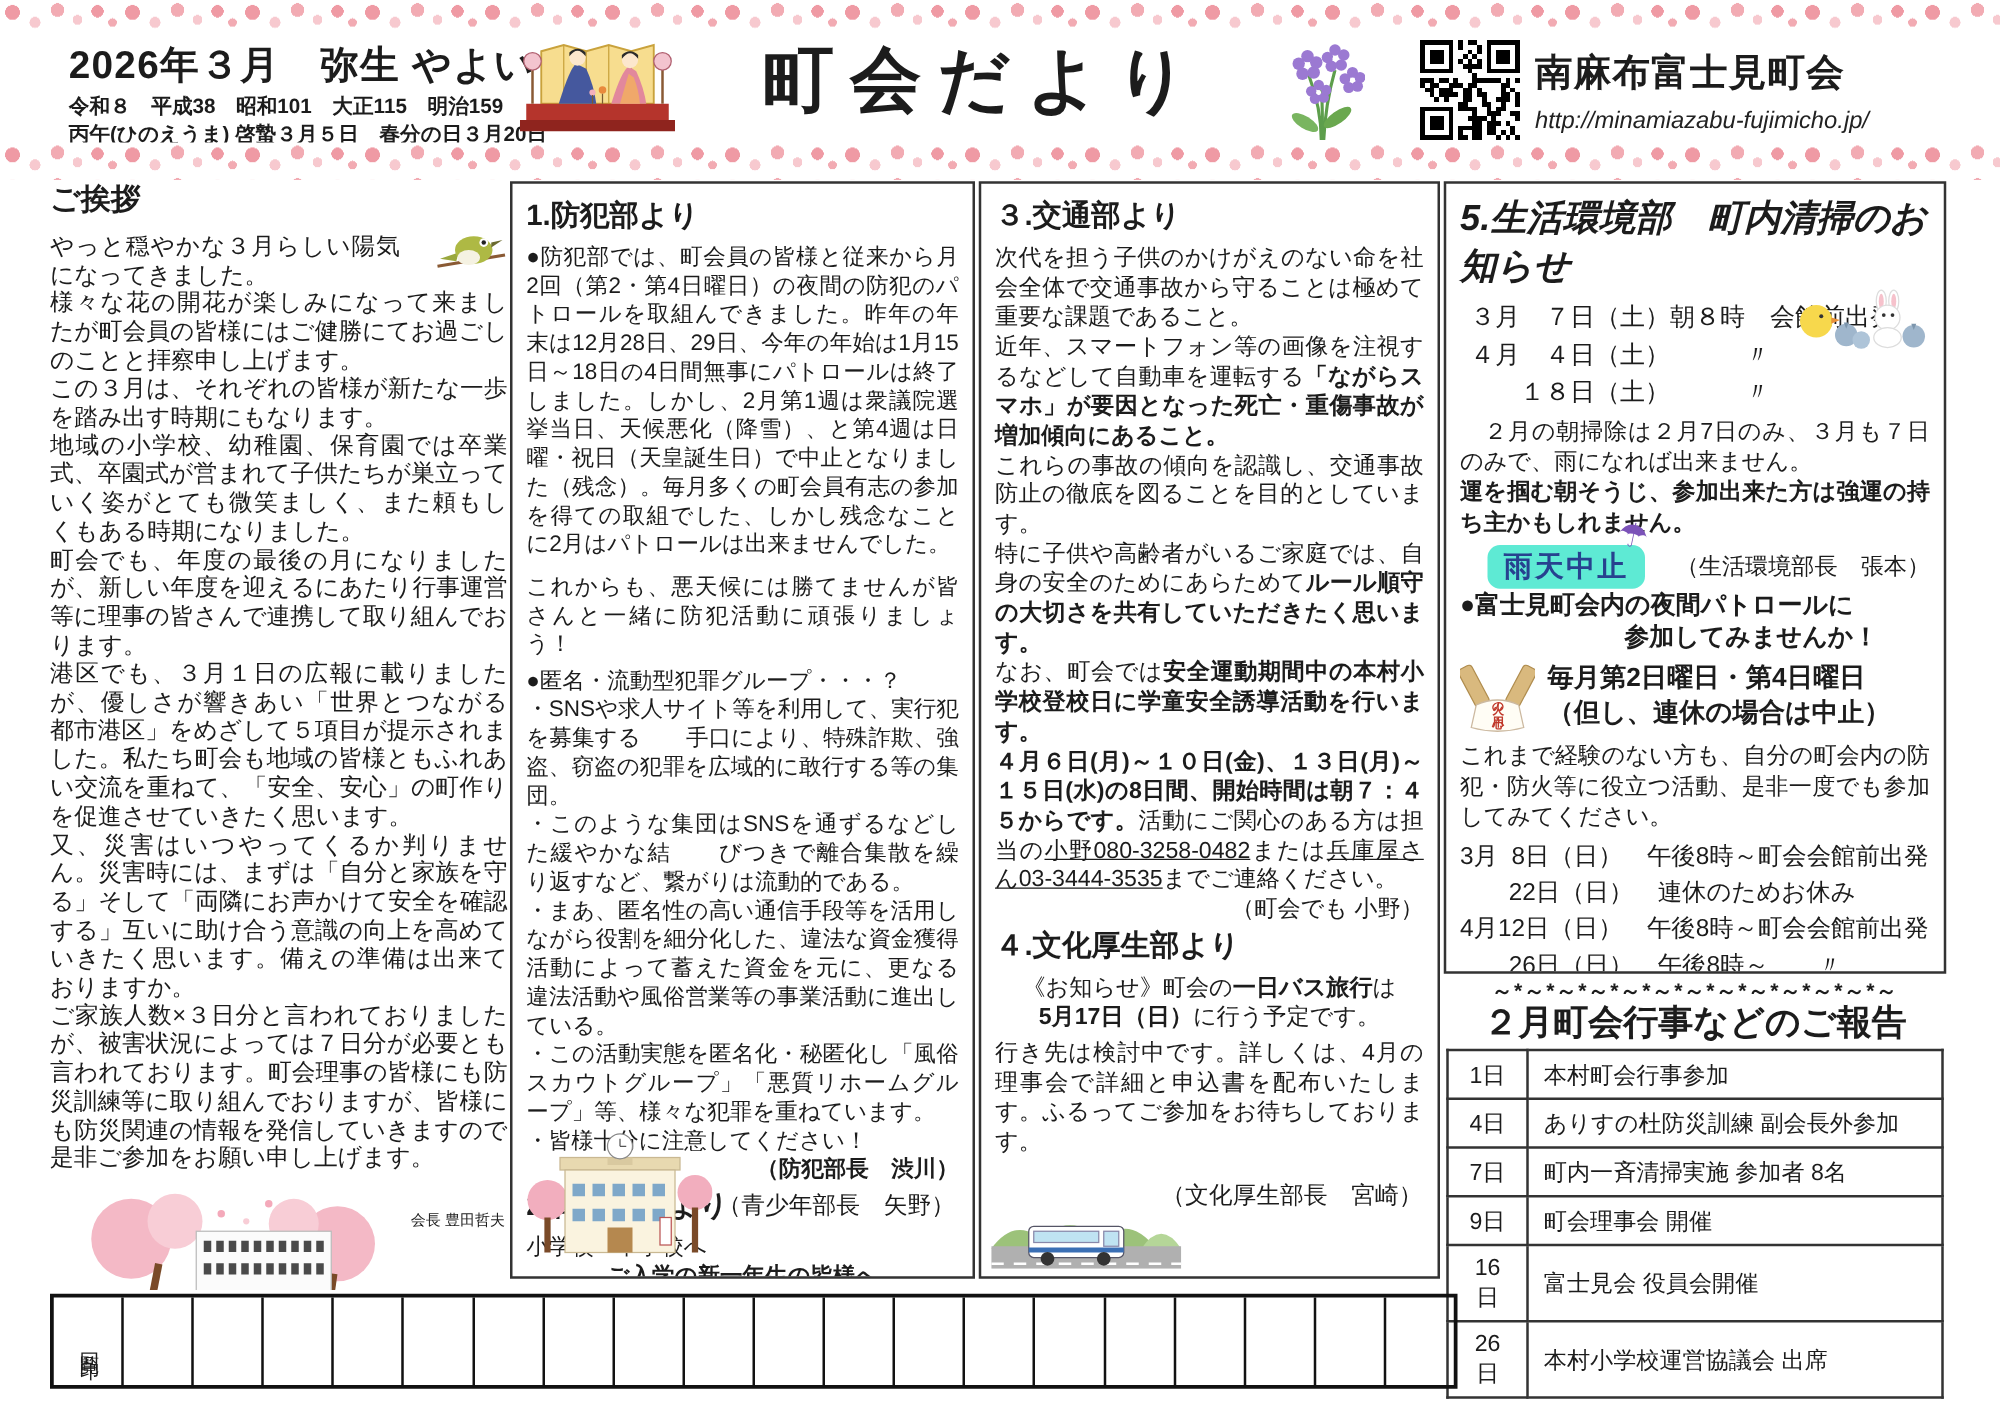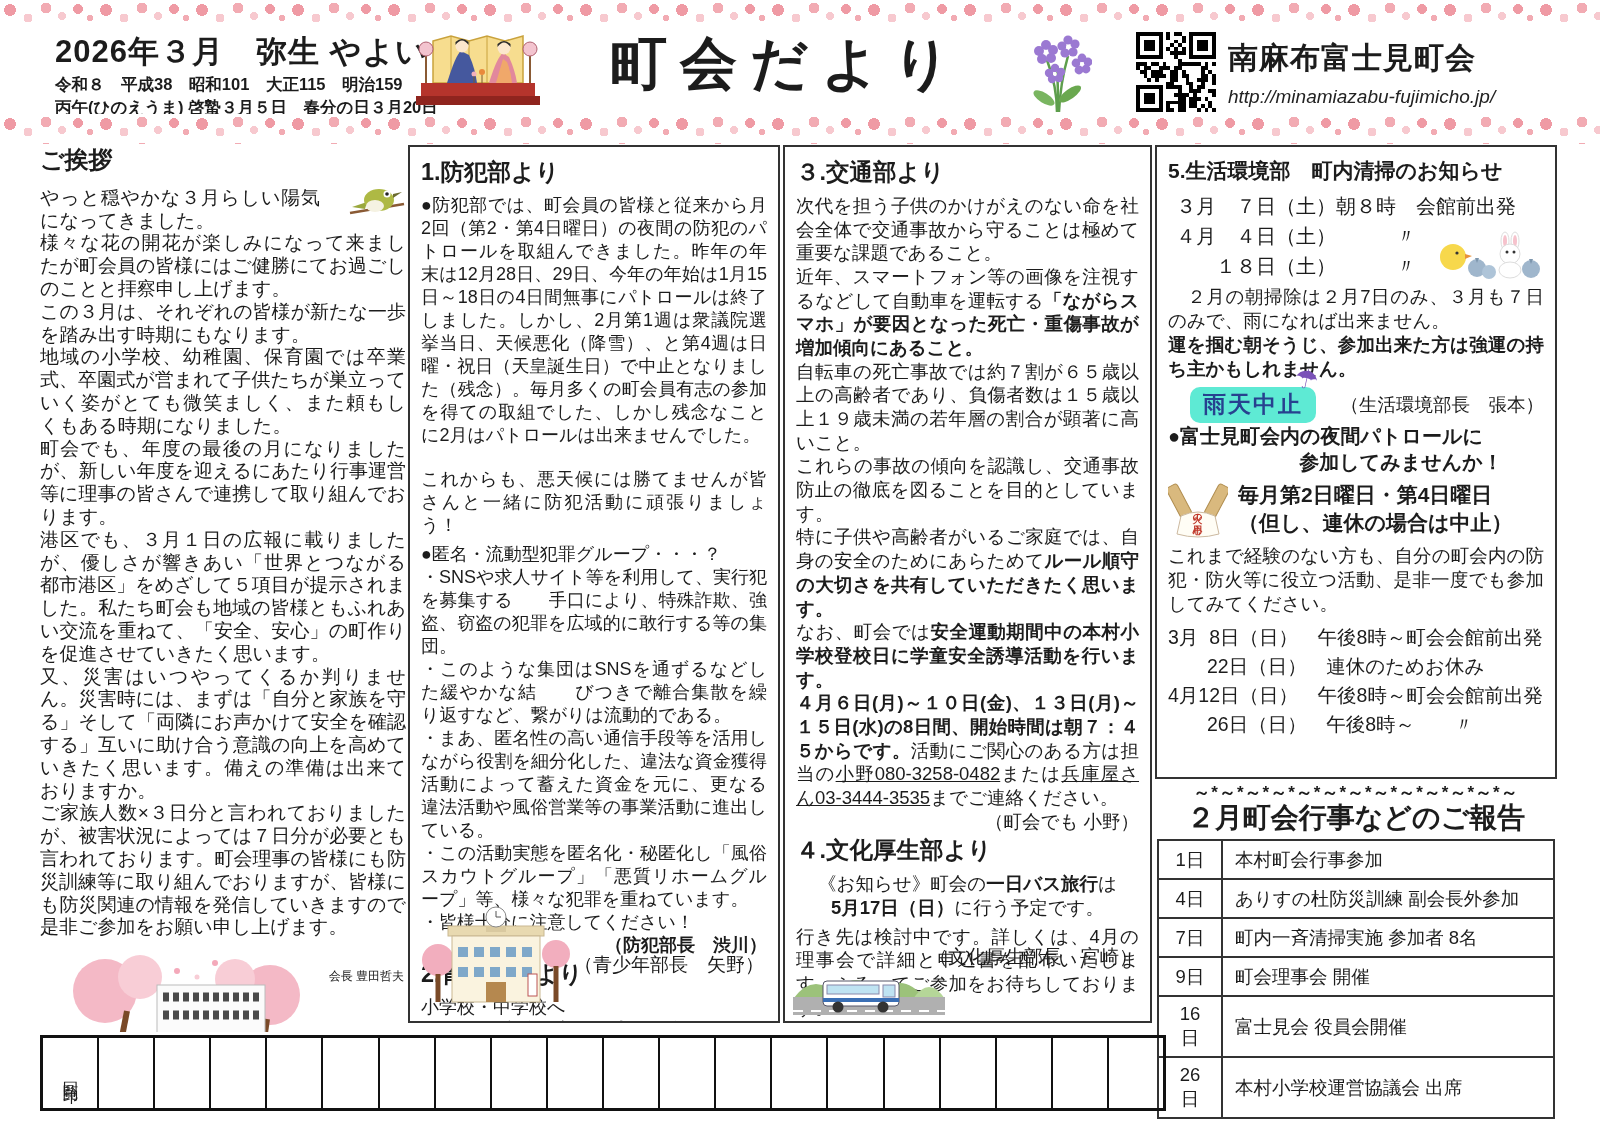--- a/index.html
+++ b/index.html
@@ -43,22 +43,22 @@
   .col1 h2 { font-size:24px; margin:0 0 12px; }
   .col1 p { text-align:justify; }
   .bird { position:absolute; right:0; top:36px; }
 
   .col-box { position:absolute; border:2px solid #333; padding:8px 11px;
              overflow:hidden; font-size:18px; line-height:1.28; }
   .col2 { left:408px; top:145px; width:372px; height:878px; }
   .col3 { left:783px; top:145px; width:369px; height:878px; font-size:18.5px; }
   .box4 { left:1155px; top:145px; width:402px; height:634px; font-size:18.5px; line-height:1.3; }
   h2.sec { font-size:23.5px; margin:2px 0 7px; }
-  h2.sec5t { font-size:21px; }
-  .mt { margin-top:21px; }
+  h2.sec5t { font-size:29px;font-style:italic; }
+  .mt { margin-top:11px; }
   .mts { margin-top:5px; }
   .sign { text-align:right; }
   .bold { font-weight:bold; }
   .center { text-align:center; }
   .u { text-decoration:underline; }
   p { text-align:justify; }
 
   .c1-bottom { position:relative; height:110px; }
   .c1-building { position:absolute; left:25px; bottom:0; }
   .c1-sign { position:absolute; right:2px; top:30px; font-size:12px; }
@@ -388,21 +388,20 @@
     <rect x="66" y="80" width="20" height="20" fill="#b5884f"></rect>
     <rect x="108" y="72" width="9" height="22" fill="#fff" stroke="#b55"></rect>
   </svg>
   <div class="c2-sign">（青少年部長　矢野）</div>
 </div>
 
 <div class="col-box col3">
   <h2 class="sec">３.交通部より</h2>
   <p><span>次代を担う子供のかけがえのない命を社会全体で交通事故から守ることは極めて重要な課題であること。</span></p>
   <p><span>近年、スマートフォン等の画像を注視するなどして自動車を運転する</span><b>「ながらスマホ」が要因となった死亡・重傷事故が増加傾向にあること。</b></p>
-  <p><span>自転車の死亡事故では約７割が６５歳以上の高齢者であり、負傷者数は１５歳以上１９歳未満の若年層の割合が顕著に高いこと。</span></p>
   <p><span>これらの事故の傾向を認識し、交通事故防止の徹底を図ることを目的としています。</span></p>
   <p><span>特に子供や高齢者がいるご家庭では、自身の安全のためにあらためて</span><b>ルール順守の大切さを共有していただきたく思います。</b></p>
   <p><span>なお、町会では</span><b>安全運動期間中の本村小学校登校日に学童安全誘導活動を行います。</b></p>
   <p><b>４月６日(月)～１０日(金)、１３日(月)～１５日(水)の8日間、開始時間は朝７：４５からです。</b><span>活動にご関心のある方は担当の</span><span class="u">小野080-3258-0482</span><span>または</span><span class="u">兵庫屋さん03-3444-3535</span><span>までご連絡ください。</span></p>
   <div class="sign">（町会でも 小野）</div>
   <h2 class="sec">４.文化厚生部より</h2>
   <div class="center"><span>《お知らせ》町会の</span><b>一日バス旅行</b><span>は</span></div>
   <div class="center"><b>5月17日（日）</b><span>に行う予定です。</span></div>
   <p class="mts"><span>行き先は検討中です。詳しくは、4月の理事会で詳細と申込書を配布いたします。ふるってご参加をお待ちしております。</span></p>
   <svg class="bus-svg" width="152" height="62" viewBox="0 0 152 62">

